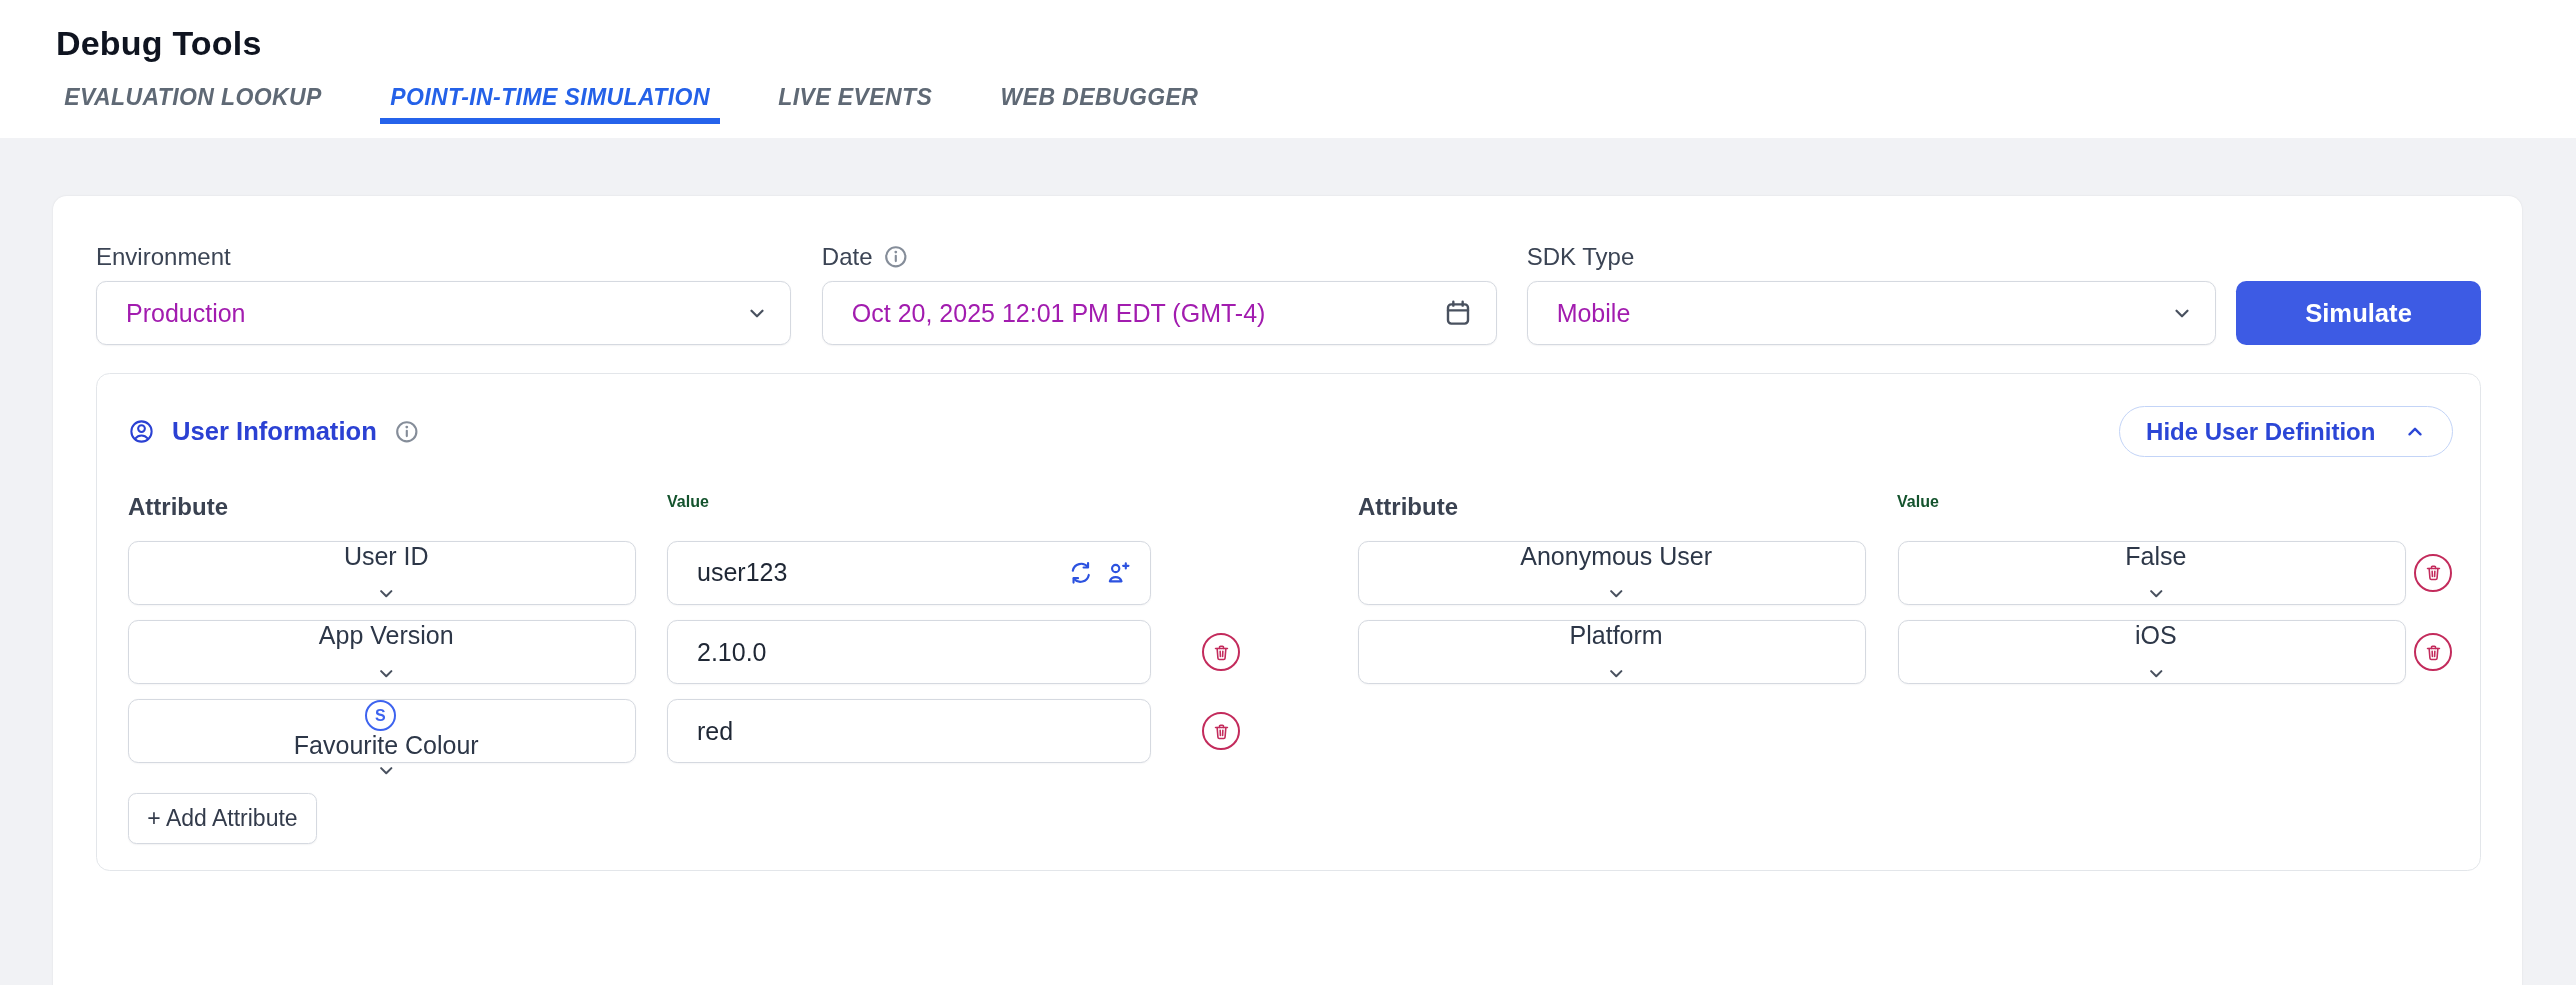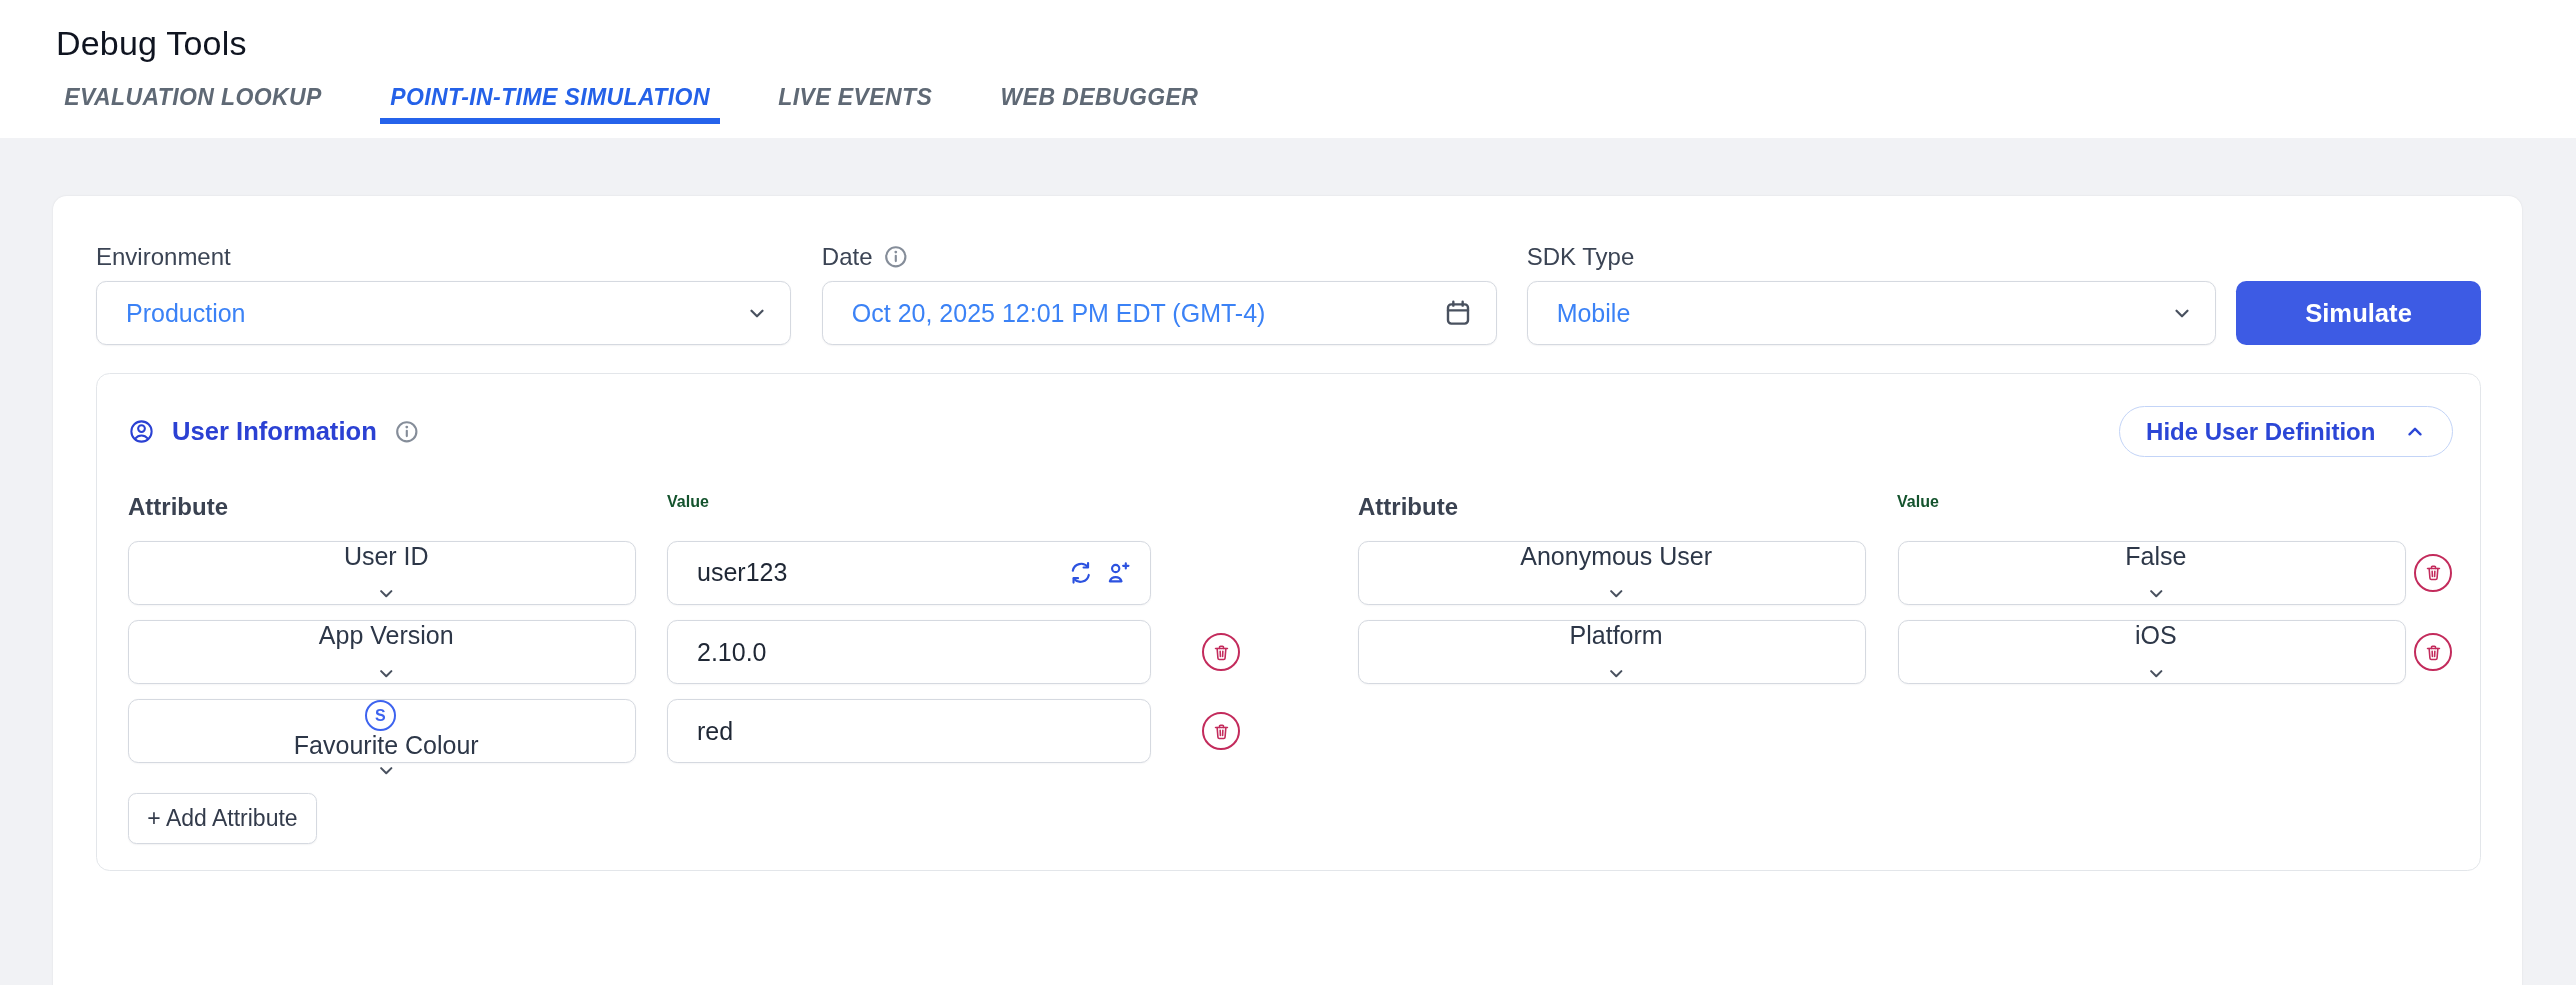--- a/index.html
+++ b/index.html
@@ -1,37 +1,37 @@
 <!DOCTYPE html>
 <html style="font-size:13.6px"><head>
 <meta charset="utf-8">
 <style>
   html,body{margin:0;padding:0;}
   body{font-family:"Liberation Sans","DejaVu Sans",sans-serif;background:#fff;}
   .viewport{width:2576px;height:985px;overflow:hidden;background:#fff;position:relative;}
 
   
   .app-header{background:#fff;height:138px;box-sizing:border-box;}
-  .page-title{font-size:34px;font-weight:400;color:#0f1420;padding:24px 0 0 56px;letter-spacing:0.2px;}
+  .page-title{font-size:34px;font-weight:700;color:#0f1420;padding:24px 0 0 56px;letter-spacing:0.2px;}
   .tabs{display:flex;align-items:flex-end;padding-left:54px;margin-top:20.5px;font-style:italic;}
   .tab{font-size:23px;font-weight:600;letter-spacing:0.4px;color:#5f6975;text-transform:uppercase;
        padding:0 10.2px 7.7px 10.2px;margin-right:48px;border-bottom:6px solid transparent;cursor:pointer;white-space:nowrap;}
   .tab.active{color:#2461e8;border-bottom-color:#2563eb;}
 
   
   .page-body{background:#f1f2f5;height:847px;box-sizing:border-box;padding:58px 55px 0 53px;}
   .card{background:#fff;border-radius:13.6px;width:2469px;height:861px;box-sizing:border-box;
         padding:47px 41px 34px 43px;box-shadow:0 0.9px 2.6px rgba(16,24,40,.06),0 0.9px 1.7px rgba(16,24,40,.04);}
 
   
   .form-row{display:flex;align-items:flex-end;justify-content:center;}
   .fgroup{display:flex;flex-direction:column;}
   .flabel{font-size:24px;font-weight:500;color:#3b4454;margin-bottom:10.2px;display:flex;align-items:center;gap:10.2px;}
   .fbox{height:64px;box-sizing:border-box;border:1.3px solid #d5d9e0;border-radius:10.2px;background:#fff;
-        display:flex;align-items:center;padding:0 22px 0 29px;font-size:25px;color:#3b82f6;
+        display:flex;align-items:center;padding:0 22px 0 29px;font-size:25px;color:#a21caf;
         box-shadow:0 0.9px 1.7px rgba(16,24,40,.05);}
   .fbox .grow{flex:1;}
   .w-env{width:695px;margin-right:31px;}
   .w-date{width:675px;margin-right:30px;}
   .w-sdk{width:690px;margin-right:19.6px;}
   .btn-simulate{width:245px;height:64px;border:none;border-radius:10.2px;background:#3d5be4;color:#fff;
         font-size:25.6px;font-weight:600;font-family:inherit;cursor:pointer;}
 
   
   .user-card{margin-top:28px;border:1.3px solid #e3e6ea;border-radius:13.6px;box-sizing:border-box;

